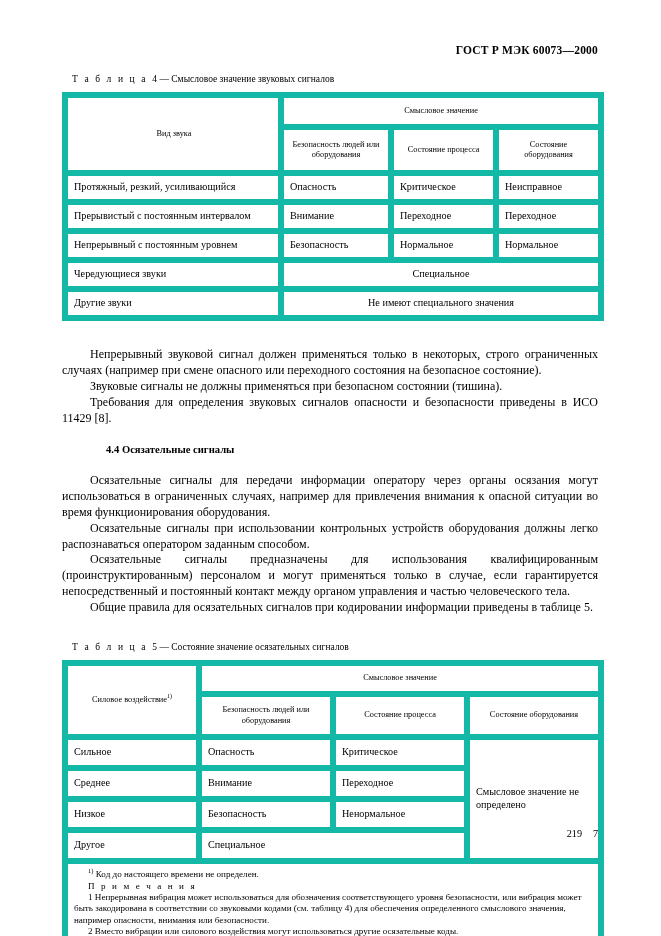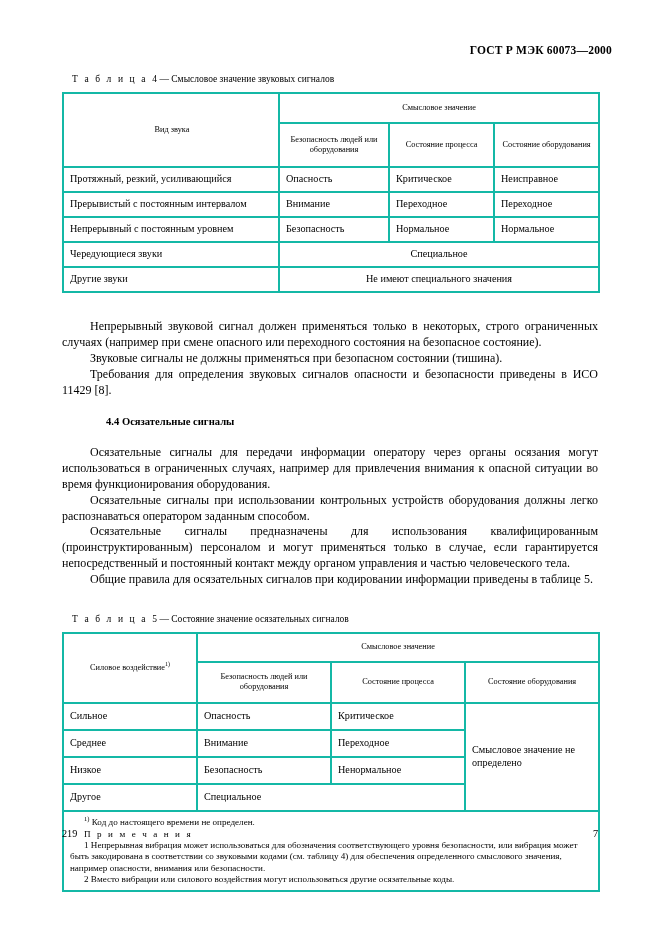--- a/index.html
+++ b/index.html
@@ -21,21 +21,21 @@
     position: absolute;
     left: 0;
     top: 0;
     width: 661px;
     height: 936px;
   }
 
   
   .doc-header {
     position: absolute;
-    left: 76px;
+    left: 62px;
     top: 44px;
     width: 536px;
     text-align: right;
     font-weight: bold;
     font-size: 11.5px;
     letter-spacing: 0.2px;
   }
 
   
   .content {
@@ -56,21 +56,21 @@
   }
 
   
   table.gost {
     border-collapse: collapse;
     width: 536px;
     table-layout: fixed;
     font-size: 9.3px;
   }
   table.gost td, table.gost th {
-    border: 2px solid #14b8a6;
+    border: 6px solid #14b8a6;
     padding: 5px 6px;
     vertical-align: middle;
     font-weight: normal;
     line-height: 1.25;
   }
   table.gost th {
     text-align: center;
     font-size: 8.3px;
   }
   table.gost td.body-cell {
@@ -132,22 +132,22 @@
     position: absolute;
     left: 62px;
     top: 828px;
     width: 536px;
     height: 16px;
     font-size: 10.2px;
   }
   .footer .page-no-center {
     position: absolute;
     left: 0;
-    right: 5px;
-    text-align: left;
+    right: 16px;
+    text-align: right;
   }
   .footer .page-no-right {
     position: absolute;
     right: 0;
     top: 0;
   }
 </style>
 </head>
 <body>
 

